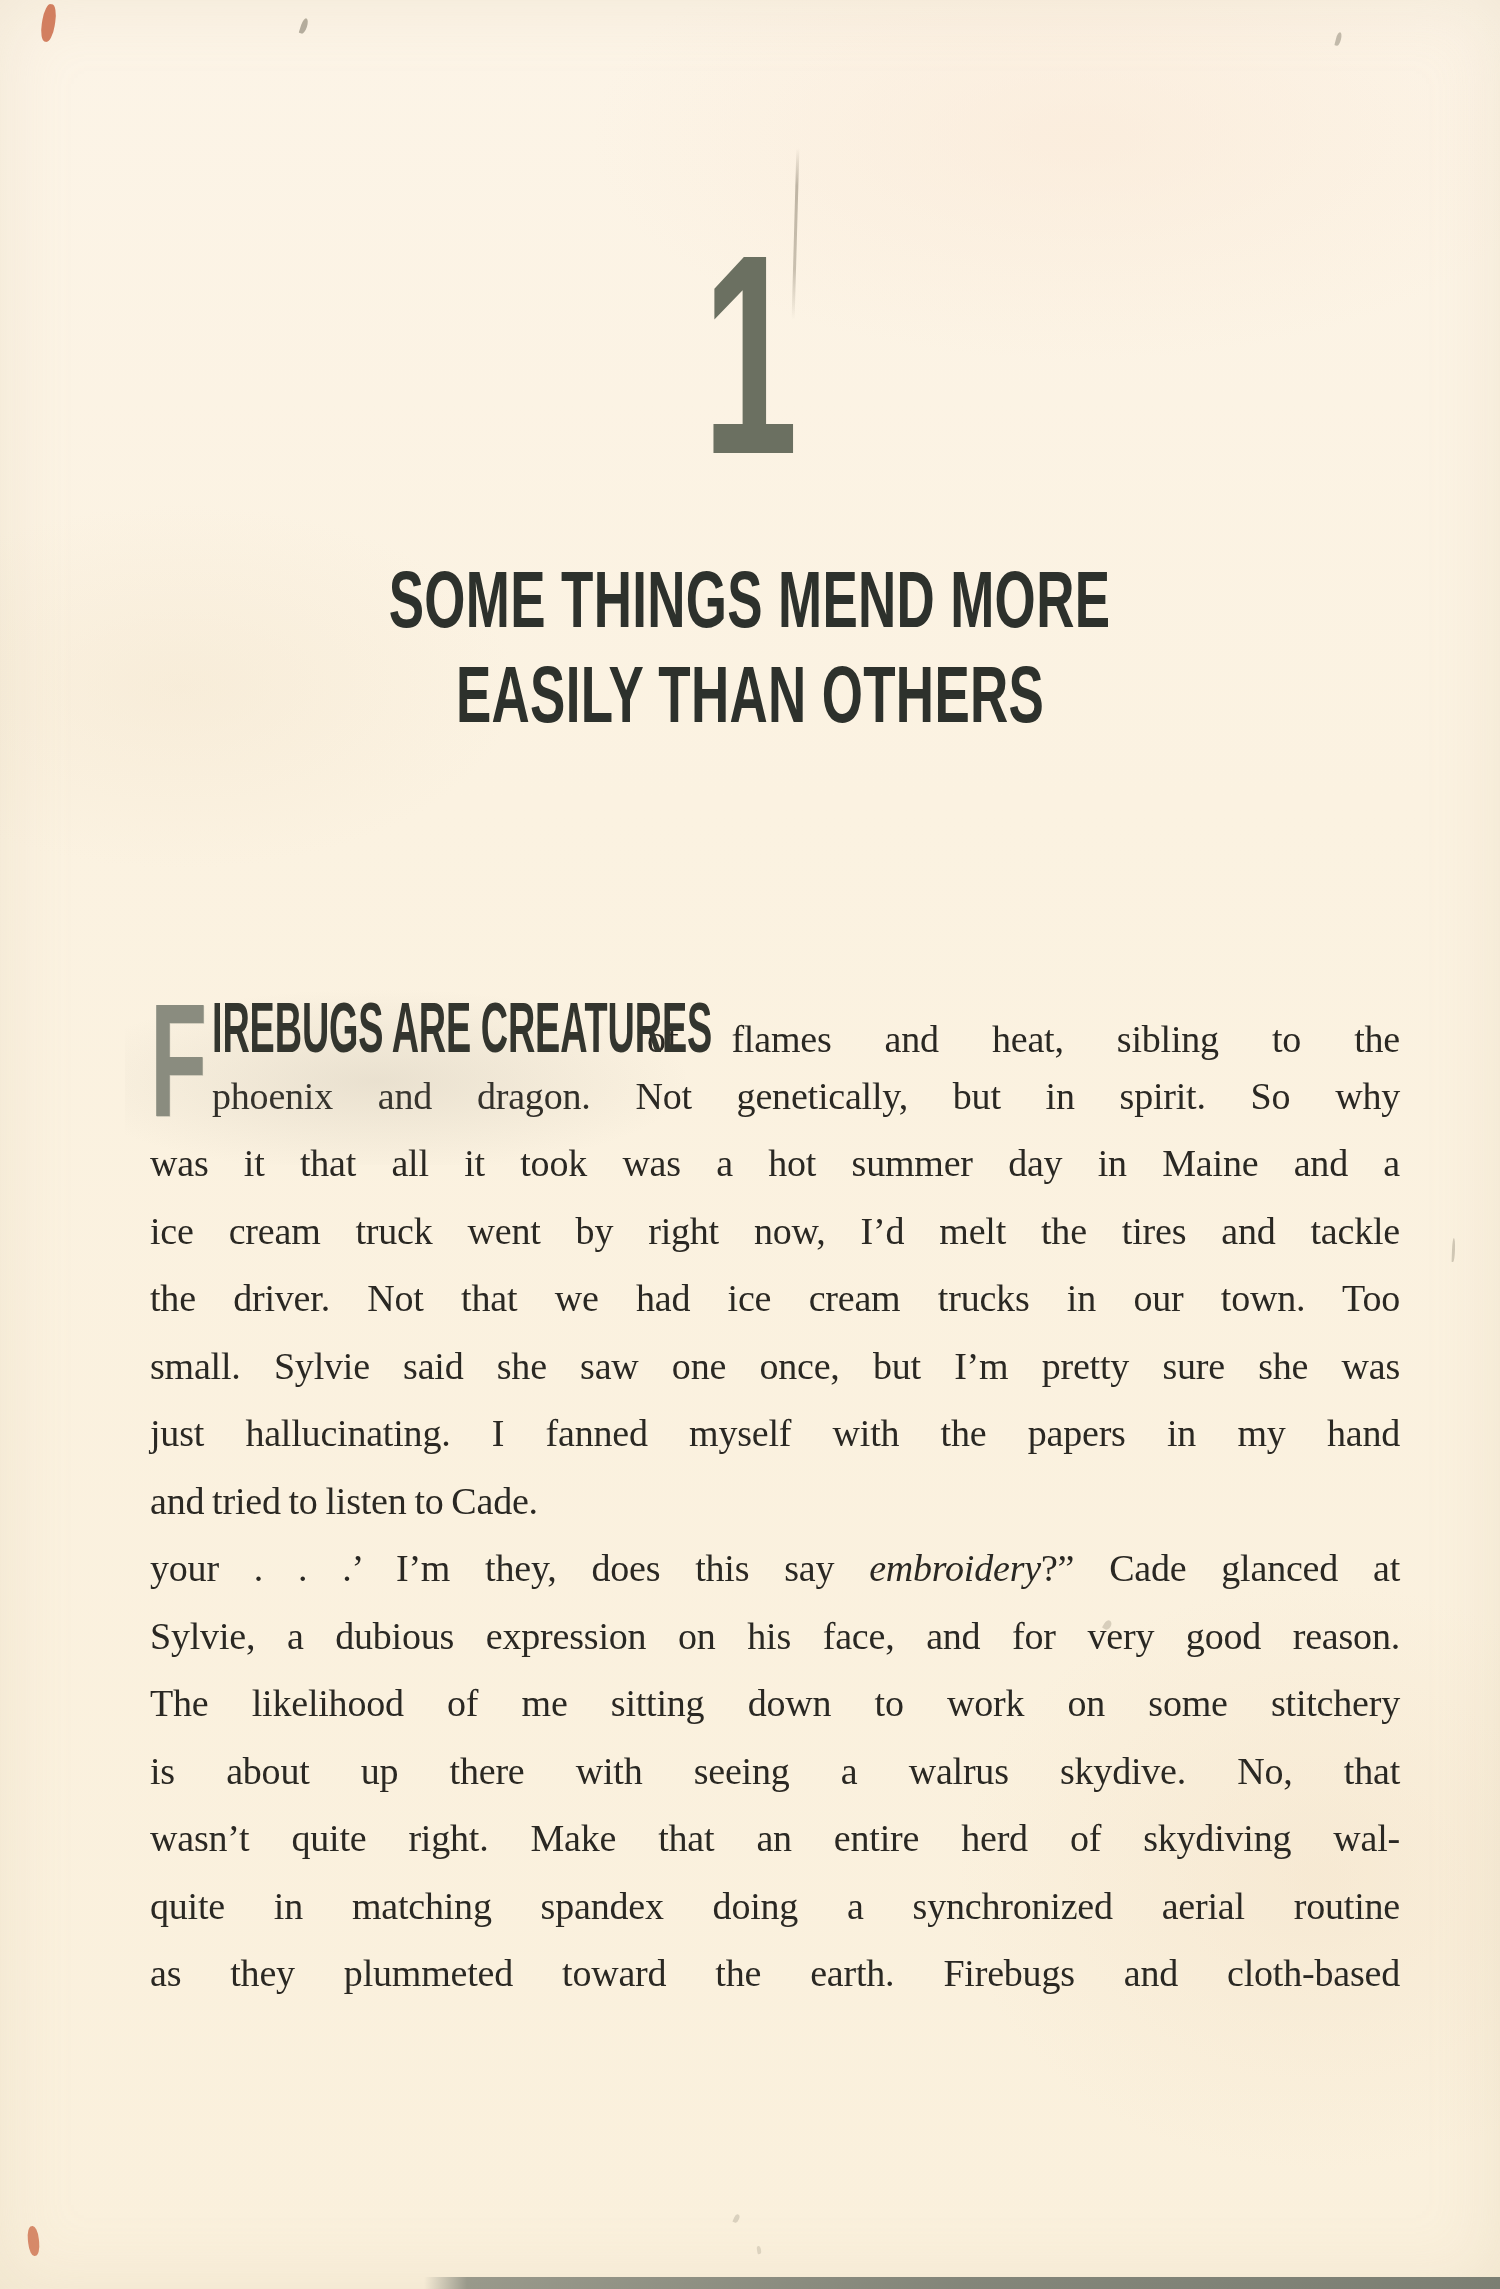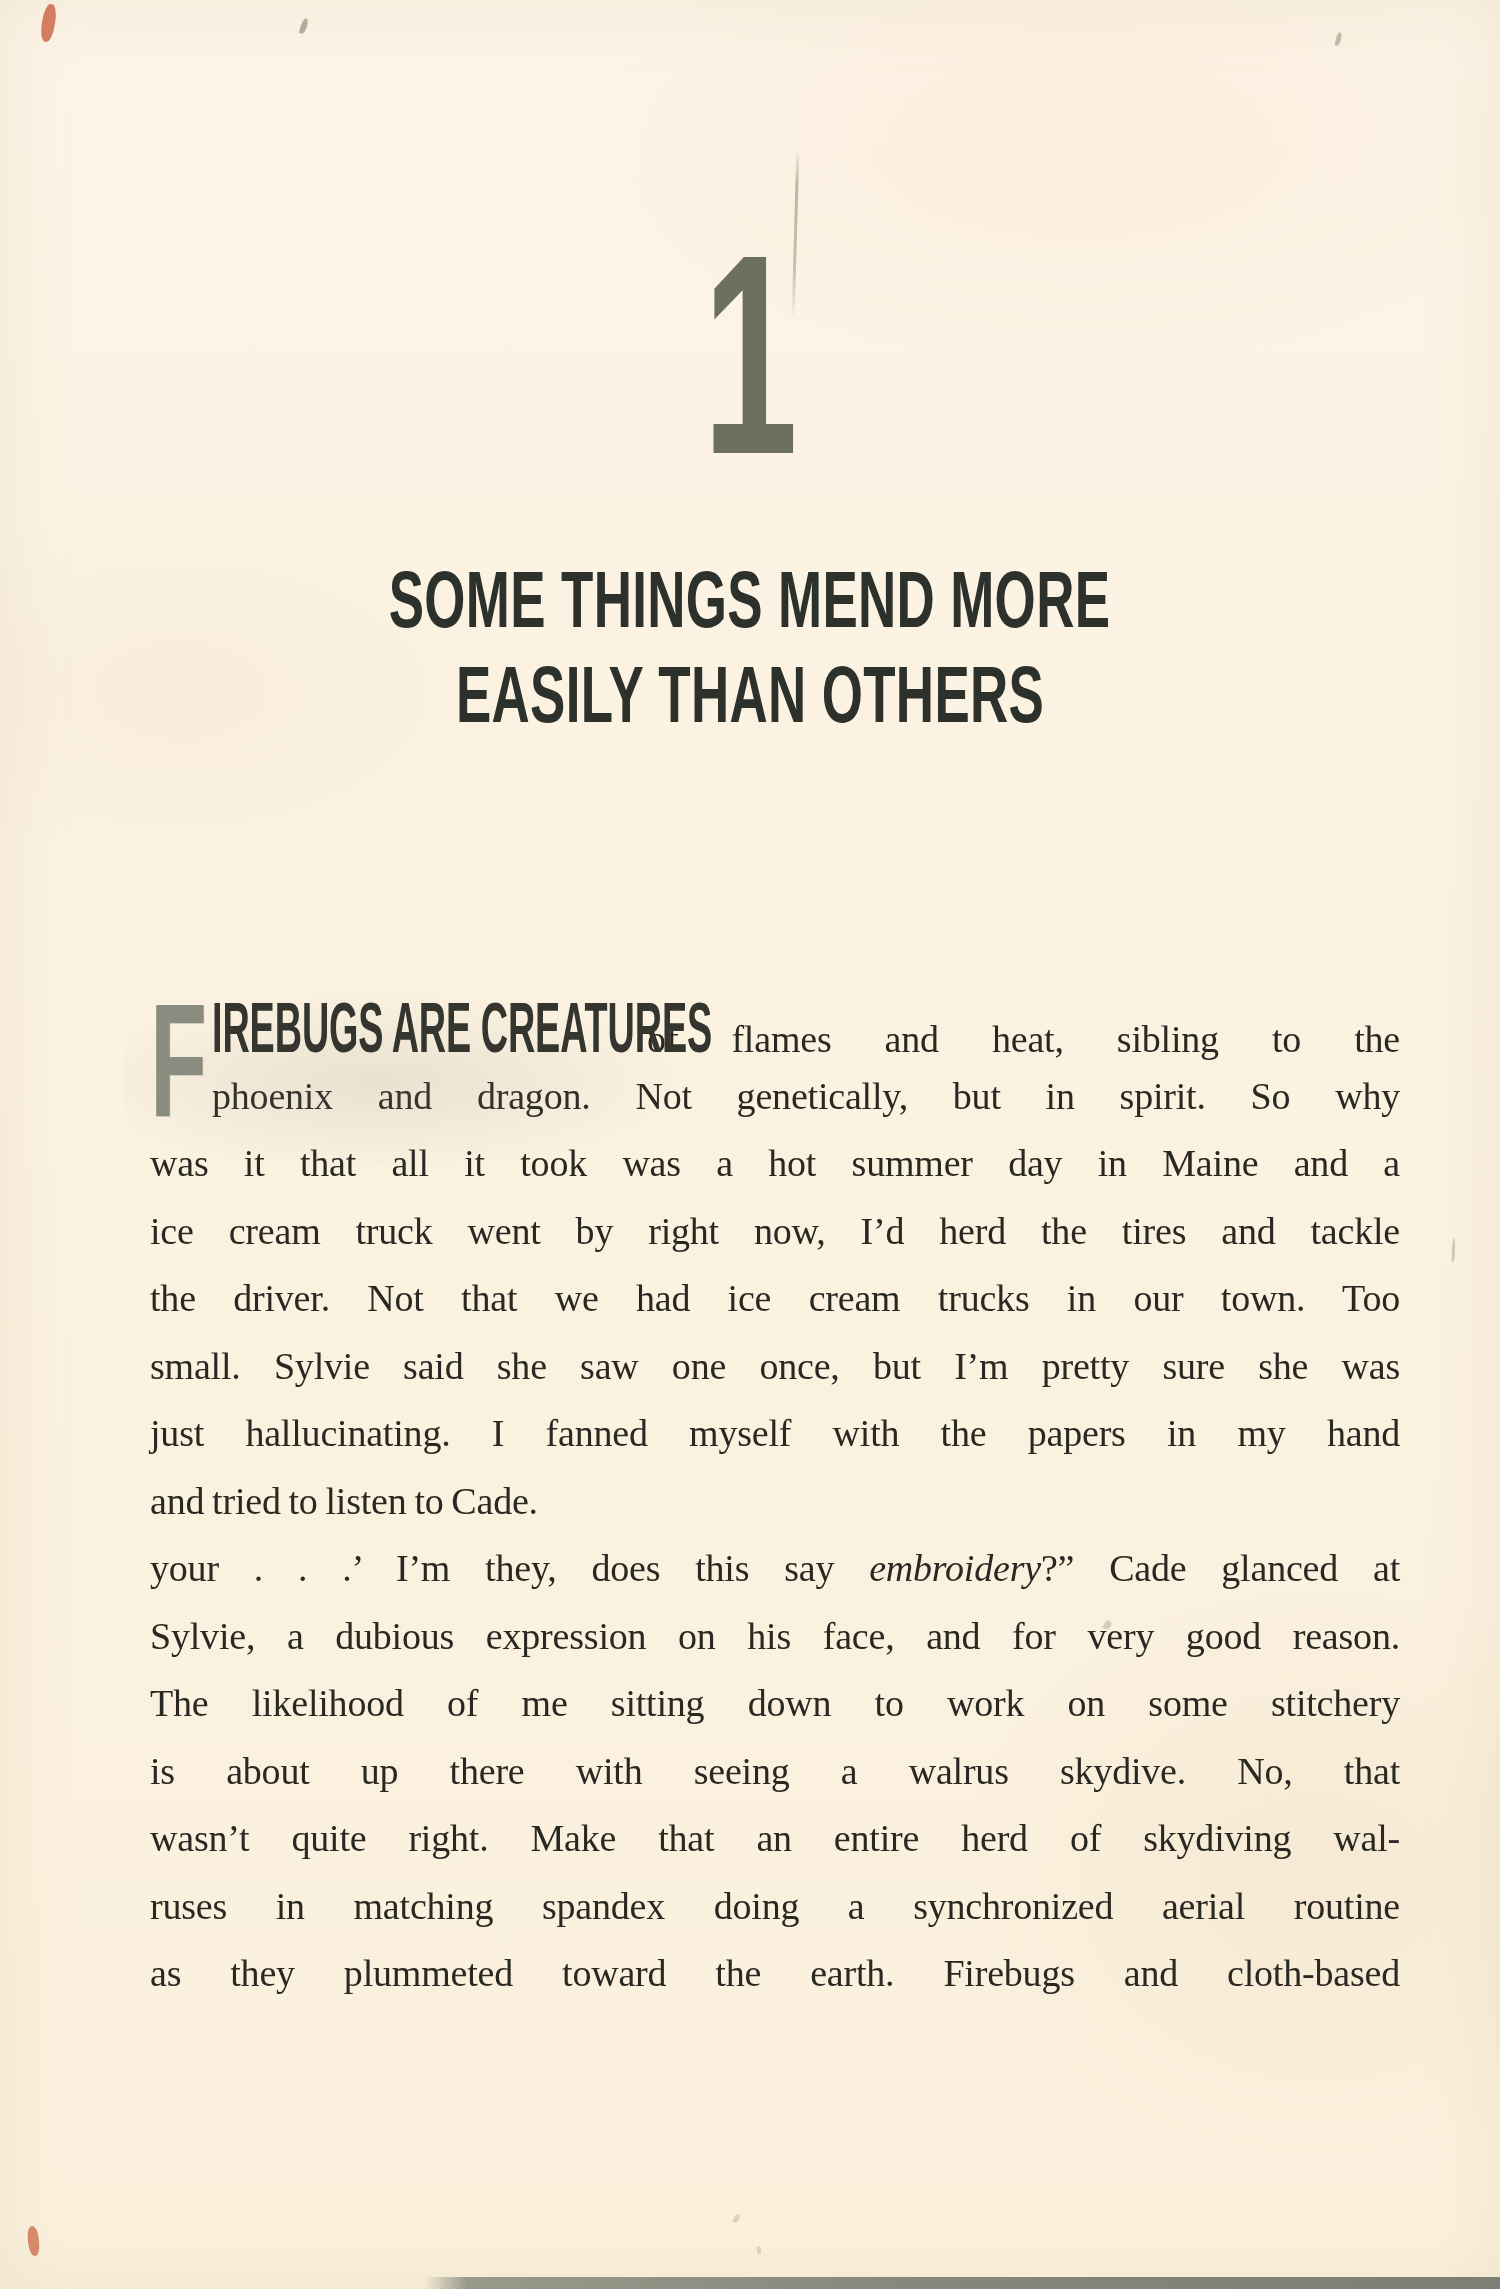--- a/index.html
+++ b/index.html
@@ -99,28 +99,28 @@
     <div class="tline"><span class="cond">EASILY THAN OTHERS</span></div>
   </div>
 
   <div class="bodytext">
     <div class="blotch"></div>
     <div class="dropcap">F</div>
 
     <div class="bl cap"><span class="lead"><span class="cond">IREBUGS ARE CREATURES</span></span><span> of flames and heat, sibling to the</span></div>
     <div class="bl cap">phoenix and dragon. Not genetically, but in spirit. So why</div>
     <div class="bl">was it that all it took was a hot summer day in Maine and a</div>
-    <div class="bl">ice cream truck went by right now, I’d herd the tires and tackle</div>
+    <div class="bl">ice cream truck went by right now, I’d melt the tires and tackle</div>
     <div class="bl">the driver. Not that we had ice cream trucks in our town. Too</div>
     <div class="bl">small. Sylvie said she saw one once, but I’m pretty sure she was</div>
     <div class="bl">just hallucinating. I fanned myself with the papers in my hand</div>
     <div class="bl lastline">and tried to listen to Cade.</div>
 
     <div class="bl"><span>your . . .’ I’m they, does this say </span><span class="ital">embroidery</span><span>?” Cade glanced at</span></div>
     <div class="bl">Sylvie, a dubious expression on his face, and for very good reason.</div>
     <div class="bl">The likelihood of me sitting down to work on some stitchery</div>
     <div class="bl">is about up there with seeing a walrus skydive. No, that</div>
     <div class="bl">wasn’t quite right. Make that an entire herd of skydiving wal-</div>
-    <div class="bl">ruses in matching spandex doing a synchronized aerial routine</div>
+    <div class="bl">quite in matching spandex doing a synchronized aerial routine</div>
     <div class="bl">as they plummeted toward the earth. Firebugs and cloth-based</div>
   </div>
 
 </div>
 
 </body></html>

